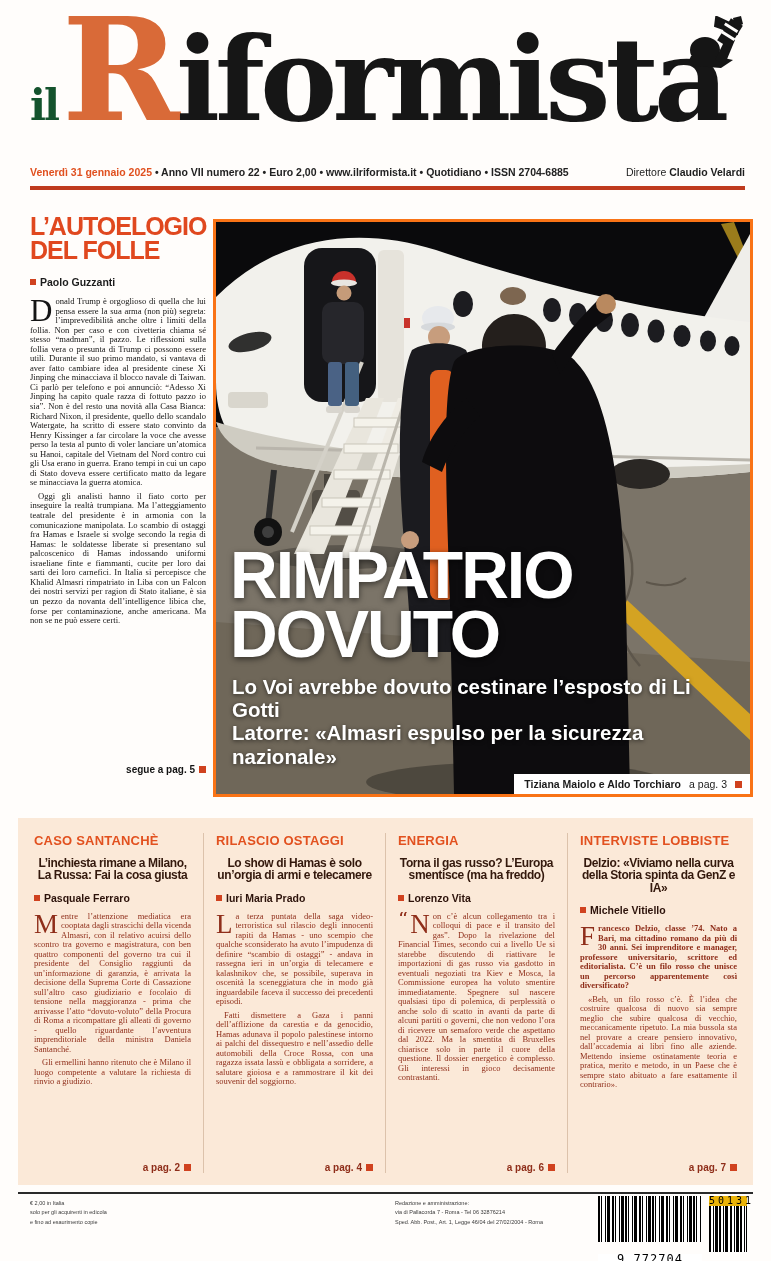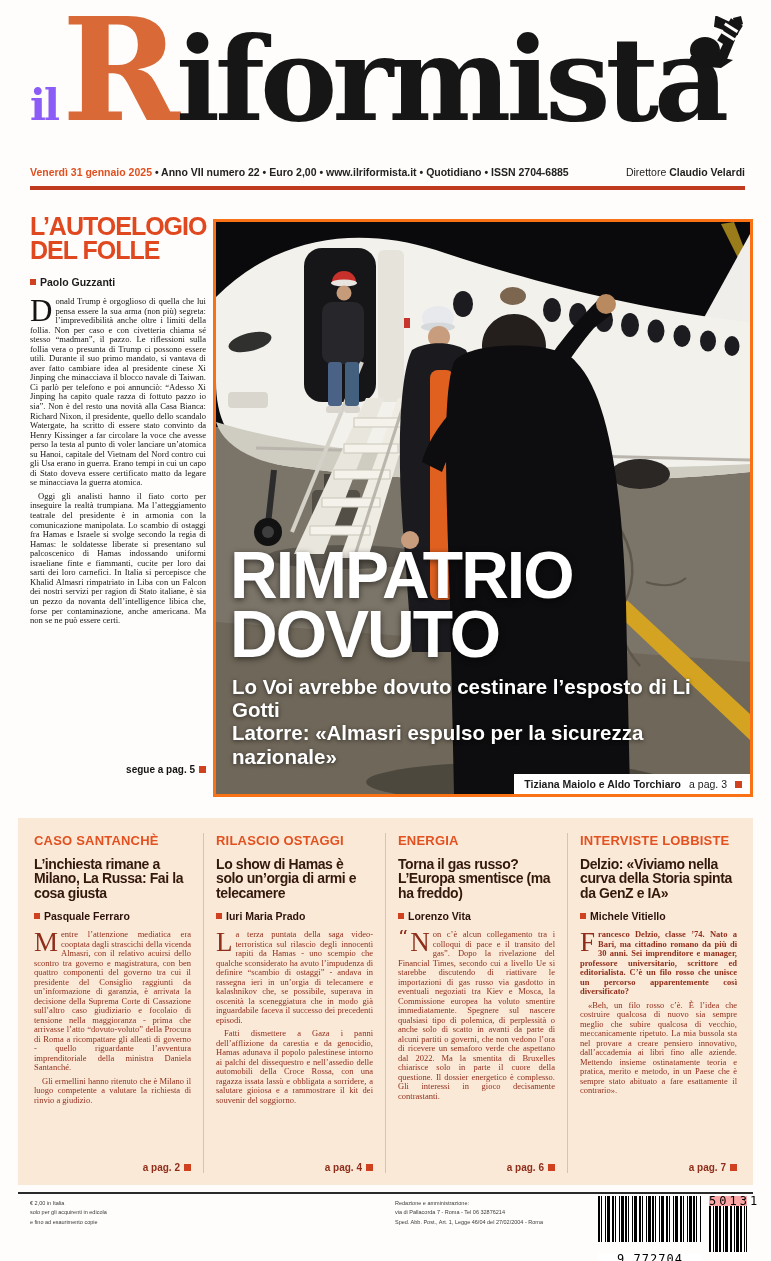--- a/index.html
+++ b/index.html
@@ -3,21 +3,21 @@
 <meta charset="utf-8">
 <style>
   html,body{margin:0;padding:0;background:#e8e8e8;}
   .page{position:relative;width:771px;height:1261px;background:#fffdfb;overflow:hidden;
         font-family:"Liberation Serif",serif;color:#1a1a1a;}
 
   
   .masthead{position:absolute;left:30px;right:26px;top:10px;height:152px;}
   .logo{position:absolute;left:0;top:0;display:flex;align-items:baseline;
         font-family:"DejaVu Serif",serif;font-weight:bold;white-space:nowrap;}
-  .logo-prefix{font-size:42px;color:#8b5cf6;letter-spacing:-2px;}
+  .logo-prefix{font-size:42px;color:#14532d;letter-spacing:-2px;}
   .logo-r{font-size:142px;line-height:120px;color:#d96a38;margin-left:4px;letter-spacing:-4px;}
   .logo-rest{font-size:116px;line-height:120px;color:#161616;letter-spacing:-5px;}
   .writer-icon{position:absolute;right:0;top:6px;}
 
   .dateline{position:absolute;left:30px;right:26px;top:166px;display:flex;
             justify-content:space-between;font-family:"Liberation Sans",sans-serif;
             font-size:10.5px;color:#1d1d1d;}
   .date-orange{color:#e0501f;font-weight:bold;}
   .issue-info{font-weight:bold;color:#222;}
   .director{font-size:10.5px;}
@@ -55,22 +55,22 @@
   .hero-caption b{font-weight:bold;}
   .hero-caption .sq{width:7px;height:7px;}
 
   
   .bottom{position:absolute;left:18px;right:18px;top:818px;height:367px;background:#fbe9d8;
           display:flex;padding:15px 4px 12px 4px;box-sizing:border-box;}
   .b-art{flex:1 1 0;padding:0 12px;display:flex;flex-direction:column;min-width:0;}
   .b-art + .b-art{border-left:1px solid #dcc2ab;}
   .kicker{font-family:"Liberation Sans",sans-serif;font-weight:bold;font-size:13px;
           color:#e2511f;letter-spacing:0.2px;}
-  .b-title{font-family:"Liberation Sans",sans-serif;font-weight:bold;font-size:14px;
-           line-height:1.03;letter-spacing:-0.4px;color:#33180c;margin:9px 0 0 0;}
+  .b-title{font-family:"Liberation Sans",sans-serif;font-weight:bold;font-size:12px;
+           line-height:1.03;letter-spacing:-0.4px;color:#33180c;margin:9px 0 0 0;text-align:center;}
   .b-byline{margin:10px 0 0 0;color:#2c120a;}
   .b-body{margin-top:8px;font-size:8.5px;line-height:9.5px;text-align:justify;
           color:#8f2e1a;overflow:hidden;}
   .b-body .dropcap{font-size:27px;line-height:23px;color:#8f2e1a;}
   .quote-mark{float:left;font-family:"DejaVu Serif",serif;font-size:20px;line-height:14px;
               padding-right:2px;color:#8f2e1a;}
   .bold-q{font-weight:bold;}
   .page-ref{margin-top:auto;padding-top:6px;text-align:right;
             font-family:"Liberation Sans",sans-serif;font-weight:bold;font-size:10px;color:#8f2e1a;}
   .page-ref .sq{margin-left:4px;width:7px;height:7px;background:#d0421f;display:inline-block;}
@@ -82,22 +82,22 @@
   .tiny-price{left:30px;}
   .tiny-admin{left:395px;}
   .barcode-block{position:absolute;right:24px;top:1196px;display:flex;gap:7px;align-items:flex-end;}
   .bc-main{position:relative;width:104px;height:56px;}
   .bc-bars{height:46px;background:repeating-linear-gradient(90deg,
       #000 0 2px,#fff 2px 3px,#000 3px 4px,#fff 4px 7px,#000 7px 8px,
       #fff 8px 9px,#000 9px 12px,#fff 12px 13.6px);}
   .bc-digits{font-family:"DejaVu Sans Mono",monospace;font-size:12px;letter-spacing:1px;
              color:#000;background:#fff;text-align:center;height:10px;line-height:10px;margin-top:12px;}
   .bc-addon{display:flex;flex-direction:column;width:38px;height:56px;}
-  .bc-addon-num{font-family:"DejaVu Sans Mono",monospace;font-size:12px;letter-spacing:3px;
-                text-align:center;height:10px;line-height:10px;color:#000;background:#fca5a5;}
+  .bc-addon-num{font-family:"DejaVu Sans Mono",monospace;font-size:10px;letter-spacing:3px;
+                text-align:center;height:10px;line-height:10px;color:#000;background:#eab308;}
   .bc-addon-bars{flex:1;background:repeating-linear-gradient(90deg,
       #000 0 2px,#fff 2px 4px,#000 4px 5px,#fff 5px 6px,#000 6px 9px,#fff 9px 10.5px);}
 </style>
 </head>
 <body>
 
 <div class="page">
 
   <header class="masthead">
     <div class="logo">

